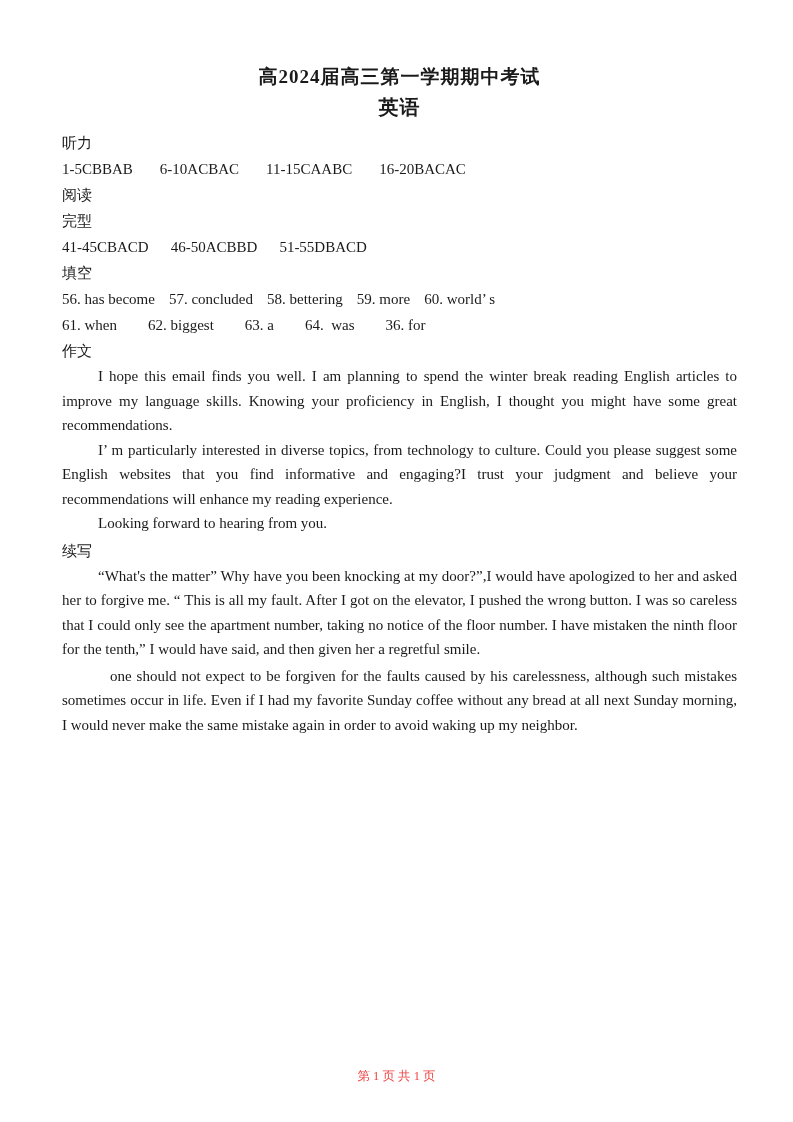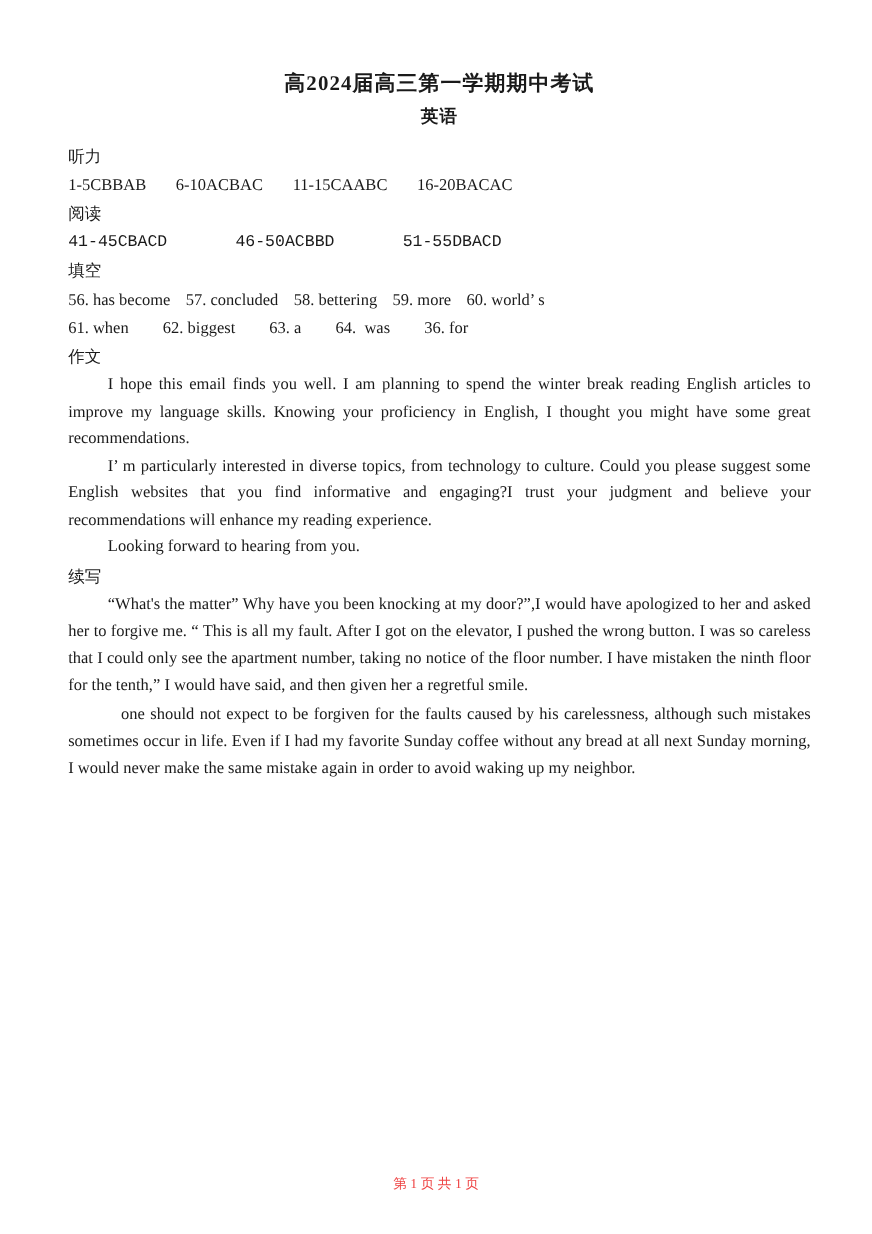--- a/index.html
+++ b/index.html
@@ -19,40 +19,40 @@
   .doc-title {
     margin: 0;
     font-size: 19px;
     font-weight: bold;
     text-align: center;
     line-height: 30px;
     letter-spacing: 1px;
   }
   .doc-subtitle {
     margin: 0 0 8px 0;
-    font-size: 16px;
+    font-size: 20px;
     font-weight: bold;
     text-align: center;
     line-height: 30px;
     letter-spacing: 1px;
   }
   .sec-label {
     font-size: 15px;
     line-height: 26px;
   }
   .ans-row {
     display: flex;
     flex-wrap: wrap;
     font-size: 15px;
     line-height: 26px;
     white-space: pre;
   }
   .gap-listening { gap: 27px; align-items: flex-end; }
   .gap-reading   { gap: 24px; }
-  .gap-cloze     { gap: 62px; font-family: Liberation Mono, monospace; }
+  .gap-cloze     { gap: 22px; }
   .gap-blank1    { gap: 14px; }
   .gap-blank2    { gap: 31px; }
   .para {
     margin: 0;
     font-size: 15px;
     line-height: 24.5px;
     text-align: justify;
     text-indent: 2.4em;
   }
   .para-deep-indent {
@@ -82,20 +82,21 @@
     <div class="sec-label">听力</div>
     <div class="ans-row gap-listening">
       <span>1-5CBBAB</span>
       <span>6-10ACBAC</span>
       <span>11-15CAABC</span>
       <span>16-20BACAC</span>
     </div>
 
     <div class="sec-label">阅读</div>
 
+    <div class="sec-label">完型</div>
     <div class="ans-row gap-cloze">
       <span>41-45CBACD</span>
       <span>46-50ACBBD</span>
       <span>51-55DBACD</span>
     </div>
 
     <div class="sec-label">填空</div>
     <div class="ans-row gap-blank1">
       <span>56. has become</span>
       <span>57. concluded</span>

